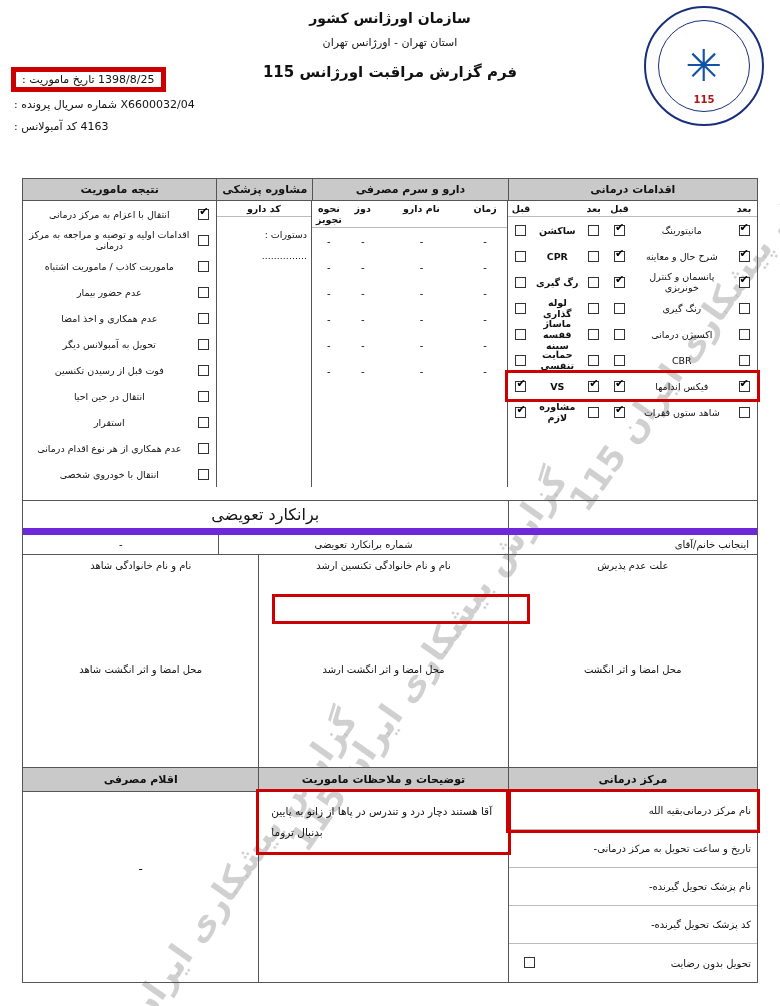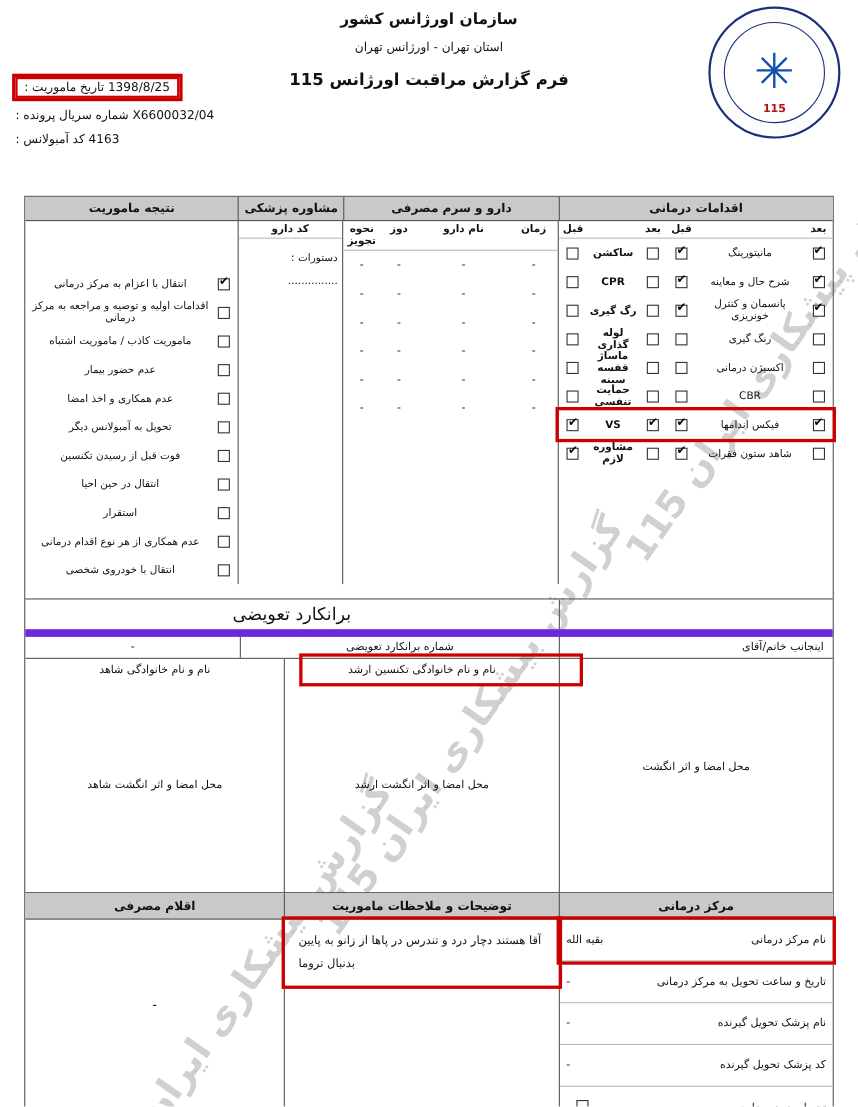--- a/index.html
+++ b/index.html
@@ -58,21 +58,21 @@
     border-left: 1px solid #555;
   }
   .thead > div:last-child { border-left: none; }
   .col-a { width: 250px; }  
   .col-b { width: 196px; }  
   .col-c { width: 96px; }   
   .col-d { width: 194px; }  
 
   .tbody { display: flex; }
   .tbody > div { border-left: 1px solid #555; }
-  .tbody > div:last-child { border-left: none; margin-top: 44px; }
+  .tbody > div:last-child { border-left: none; }
 
   
   .treat-head { display: flex; font-size: 9.5px; font-weight: bold; text-align: center;
                 border-bottom: 1px solid #bbb; }
   .treat-head span { padding: 2px 0; }
   .th-q { width: 26px; } .th-n1 { width: 99px; } .th-q2 { width: 26px; }
   .th-q3 { width: 26px; } .th-n2 { width: 47px; } .th-q4 { width: 26px; }
   .treat-row { display: flex; align-items: center; height: 26px; font-size: 9.5px; }
   .treat-row .cb { width: 26px; display: flex; justify-content: center; }
   .treat-row .nm { width: 99px; text-align: center; }
@@ -136,21 +136,21 @@
   .bottom { display: flex; }
   .bottom > div { border-left: 1px solid #555; }
   .bottom > div:last-child { border-left: none; }
   .bcol1 { width: 250px; }
   .bcol2 { width: 250px; }
   .bcol3 { width: 236px; }
 
   .mc-row { display: flex; align-items: center; height: 38px; font-size: 10px;
             border-bottom: 1px solid #bbb; padding: 0 6px; }
   .mc-row .lab { text-align: right; white-space: nowrap; }
-  .mc-row .val { flex: 1; text-align: left; }
+  .mc-row .val { flex: 1; text-align: right; }
   .mc-row .cb { width: 20px; }
 
   .notes-text { font-size: 10.5px; line-height: 2; text-align: left; padding: 9px 12px; }
   .dash-cell { font-size: 12px; text-align: center; padding-top: 70px; }
 
   
   .hl { outline: 3px solid #cc0000; outline-offset: 0px; }
   .redbox {
     position: absolute; border: 3px solid #cc0000; pointer-events: none;
   }
@@ -508,20 +508,21 @@
         <span>اینجانب خانم/آقای</span>
       </div>
       <div class="c2">
         <span>شماره برانکارد تعویضی</span>
       </div>
       <div class="c3">-</div>
     </div>
 
     <div class="sig">
       <div class="s1">
+        <div class="sig-title">علت عدم پذیرش</div>
         <div class="sig-space">
           <span>محل امضا و اثر انگشت</span>
         </div>
       </div>
       <div class="s2">
         <div class="sig-title">نام و نام خانوادگی تکنسین ارشد</div>
         <div class="sig-space">
           <span>محل امضا و اثر انگشت ارشد</span>
         </div>
       </div>

